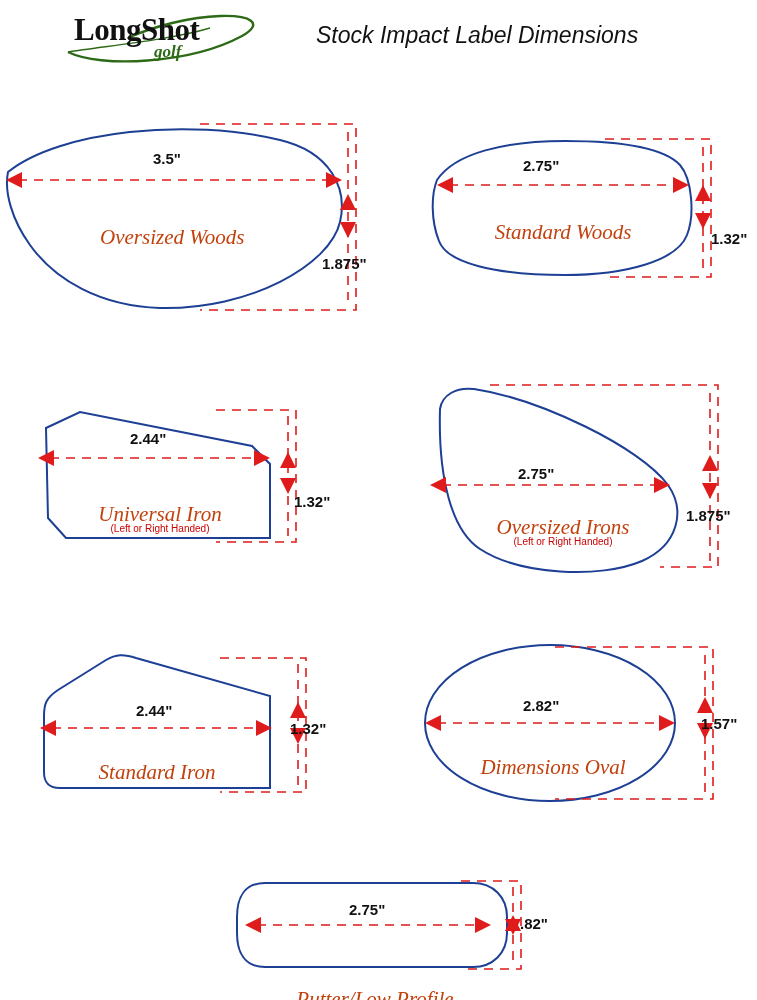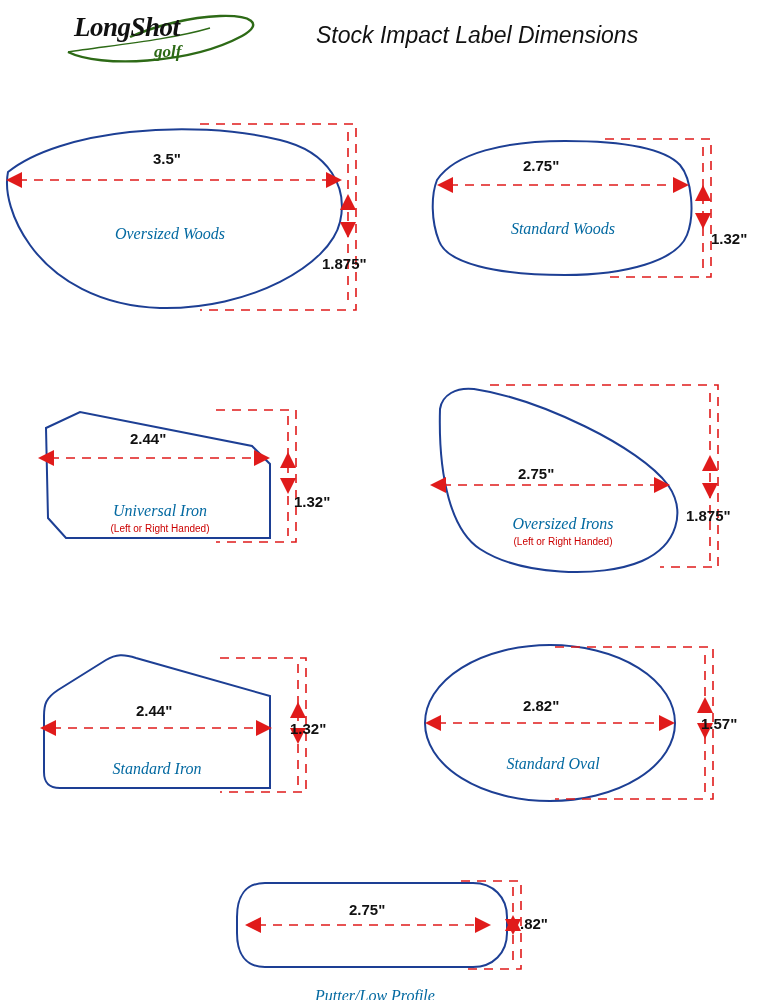--- a/index.html
+++ b/index.html
@@ -25,23 +25,22 @@
     left: 60px;
     top: 6px;
     width: 230px;
     height: 68px;
   }
   .logo-text {
     position: absolute;
     left: 14px;
     top: 6px;
     font-family: "Liberation Serif", serif;
-    font-style: italic;
     font-weight: bold;
-    font-size: 27px;
+    font-size: 31px;
     color: #111111;
     letter-spacing: -0.5px;
   }
   .logo-sub {
     position: absolute;
     left: 94px;
     top: 36px;
     font-family: "Liberation Serif", serif;
     font-style: italic;
     font-weight: bold;
@@ -59,22 +58,22 @@
     white-space: nowrap;
   }
   
   .block {
     position: absolute;
   }
   .shape-label {
     position: absolute;
     font-family: "Liberation Serif", serif;
     font-style: italic;
-    font-size: 16px;
-    color: #0369a1;
+    font-size: 21px;
+    color: #c2410c;
     text-align: center;
     white-space: nowrap;
   }
   .shape-sublabel {
     position: absolute;
     font-family: "Liberation Sans", sans-serif;
     font-size: 10px;
     color: #cc0000;
     text-align: center;
     white-space: nowrap;
@@ -250,21 +249,21 @@
         <polygon class="arrowhead" points="270,88 254,80 254,96"></polygon>
       </g>
       <g>
         <line class="arrowline" x1="300" y1="20" x2="300" y2="158"></line>
         <polygon class="arrowhead" points="300,104 292,88 308,88"></polygon>
         <polygon class="arrowhead" points="300,62 292,78 308,78"></polygon>
       </g>
     </svg>
     <div class="dim-label" style="left:118px; top:62px;">2.82"</div>
     <div class="dim-label" style="left:296px; top:80px;">1.57"</div>
-    <div class="shape-label" style="left:68px; top:120px; width:160px;">Standard Oval</div>
+    <div class="shape-label" style="left:68px; top:120px; width:160px;">Dimensions Oval</div>
   </div>
 
   <div class="block" style="left:225px; top:875px; width:340px; height:120px;">
     <svg width="340" height="120" viewBox="0 0 340 120">
       <path class="outline" d="M40 8 L 248 8 C 268 8, 282 22, 282 42 L 282 58
                C 282 78, 268 92, 248 92 L 40 92 C 20 92, 12 78, 12 58
                L 12 42 C 12 22, 20 8, 40 8 Z"></path>
       <path class="dash" d="M236 6 L296 6 L296 94 L236 94"></path>
       <g>
         <line class="arrowline" x1="32" y1="50" x2="254" y2="50"></line>

